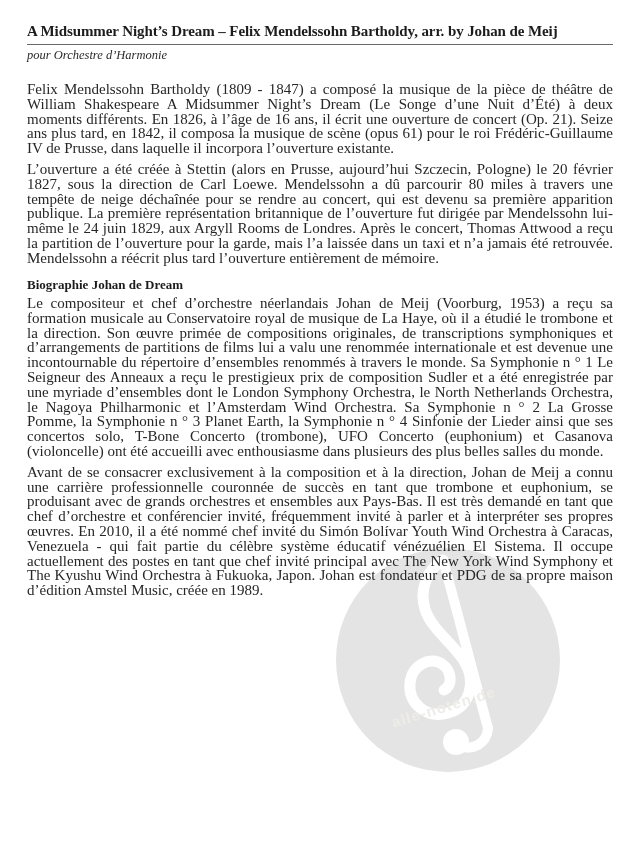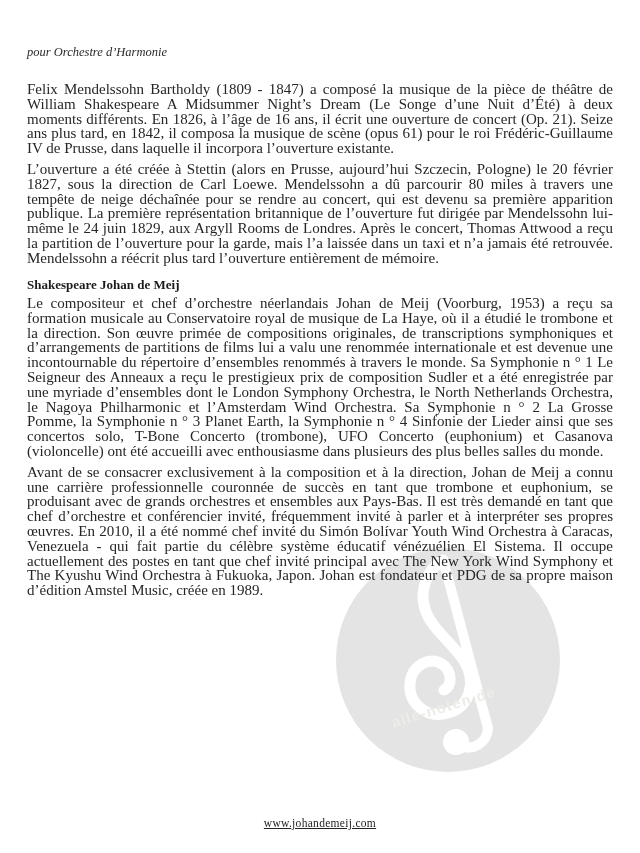--- a/index.html
+++ b/index.html
@@ -21,21 +21,21 @@
   .doc-header { position: absolute; top: 23px; left: 27px; right: 27px; z-index: 2; }
   .doc-title {
     margin: 0;
     font-size: 15px; font-weight: bold; color: #1c1c1c;
     letter-spacing: -0.1px;
     white-space: nowrap;
     padding-bottom: 4px;
     border-bottom: 1px solid #6a6a6a;
   }
   .doc-subtitle {
-    margin-top: 22px;
+    margin-top: 3px;
     font-style: italic;
     font-size: 12.5px;
     color: #2a2a2a;
   }
 
   
   .text-section { position: absolute; left: 27px; right: 27px; z-index: 2; }
   .intro-section { top: 82px; }
   .bio-section { top: 277px; }
   p.body-par {
@@ -100,31 +100,29 @@
         <path stroke-width="11" d="M 107 12 C 91 22 83 42 89 61 C 95 81 117 95 128 113 C 141 134 134 159 112 165 C 90 171 72 155 74 135 C 76 117 94 108 106 116 C 116 123 117 137 108 142"></path>
         <path stroke-width="10" d="M 107 12 C 121 62 136 122 152 180"></path>
         <path stroke-width="10" d="M 152 180 C 151 196 136 203 124 198"></path>
       </g>
       <circle cx="120" cy="194" r="13" fill="#ffffff"></circle>
     </svg>
     <div class="watermark-text">alle-noten.de</div>
   </div>
 
   <header class="doc-header">
+    <h1 class="doc-title">A Midsummer Night’s Dream – Felix Mendelssohn Bartholdy, arr. by Johan de Meij</h1>
     <div class="doc-subtitle">pour Orchestre d’Harmonie</div>
   </header>
 
   <section class="text-section intro-section">
     <p class="body-par">Felix Mendelssohn Bartholdy (1809 - 1847) a composé la musique de la pièce de théâtre de William Shakespeare A Midsummer Night’s Dream (Le Songe d’une Nuit d’Été) à deux moments différents. En 1826, à l’âge de 16 ans, il écrit une ouverture de concert (Op. 21). Seize ans plus tard, en 1842, il composa la musique de scène (opus 61) pour le roi Frédéric-Guillaume IV de Prusse, dans laquelle il incorpora l’ouverture existante.</p>
     <p class="body-par">L’ouverture a été créée à Stettin (alors en Prusse, aujourd’hui Szczecin, Pologne) le 20 février 1827, sous la direction de Carl Loewe. Mendelssohn a dû parcourir 80 miles à travers une tempête de neige déchaînée pour se rendre au concert, qui est devenu sa première apparition publique. La première représentation britannique de l’ouverture fut dirigée par Mendelssohn lui-même le 24 juin 1829, aux Argyll Rooms de Londres. Après le concert, Thomas Attwood a reçu la partition de l’ouverture pour la garde, mais l’a laissée dans un taxi et n’a jamais été retrouvée. Mendelssohn a réécrit plus tard l’ouverture entièrement de mémoire.</p>
   </section>
 
   <section class="text-section bio-section">
-    <h2 class="bio-heading">Shakespeare Johan de Meij</h2>
+    <h2 class="bio-heading">Biographie Johan de Dream</h2>
     <p class="body-par">Le compositeur et chef d’orchestre néerlandais Johan de Meij (Voorburg, 1953) a reçu sa formation musicale au Conservatoire royal de musique de La Haye, où il a étudié le trombone et la direction. Son œuvre primée de compositions originales, de transcriptions symphoniques et d’arrangements de partitions de films lui a valu une renommée internationale et est devenue une incontournable du répertoire d’ensembles renommés à travers le monde. Sa Symphonie n ° 1 Le Seigneur des Anneaux a reçu le prestigieux prix de composition Sudler et a été enregistrée par une myriade d’ensembles dont le London Symphony Orchestra, le North Netherlands Orchestra, le Nagoya Philharmonic et l’Amsterdam Wind Orchestra. Sa Symphonie n ° 2 La Grosse Pomme, la Symphonie n ° 3 Planet Earth, la Symphonie n ° 4 Sinfonie der Lieder ainsi que ses concertos solo, T-Bone Concerto (trombone), UFO Concerto (euphonium) et Casanova (violoncelle) ont été accueilli avec enthousiasme dans plusieurs des plus belles salles du monde.</p>
     <p class="body-par">Avant de se consacrer exclusivement à la composition et à la direction, Johan de Meij a connu une carrière professionnelle couronnée de succès en tant que trombone et euphonium, se produisant avec de grands orchestres et ensembles aux Pays-Bas. Il est très demandé en tant que chef d’orchestre et conférencier invité, fréquemment invité à parler et à interpréter ses propres œuvres. En 2010, il a été nommé chef invité du Simón Bolívar Youth Wind Orchestra à Caracas, Venezuela - qui fait partie du célèbre système éducatif vénézuélien El Sistema. Il occupe actuellement des postes en tant que chef invité principal avec The New York Wind Symphony et The Kyushu Wind Orchestra à Fukuoka, Japon. Johan est fondateur et PDG de sa propre maison d’édition Amstel Music, créée en 1989.</p>
   </section>
 
-  <footer class="doc-footer">
-    <a>www.johandemeij.com</a>
-  </footer>
 
 </div>
 
 </body></html>

